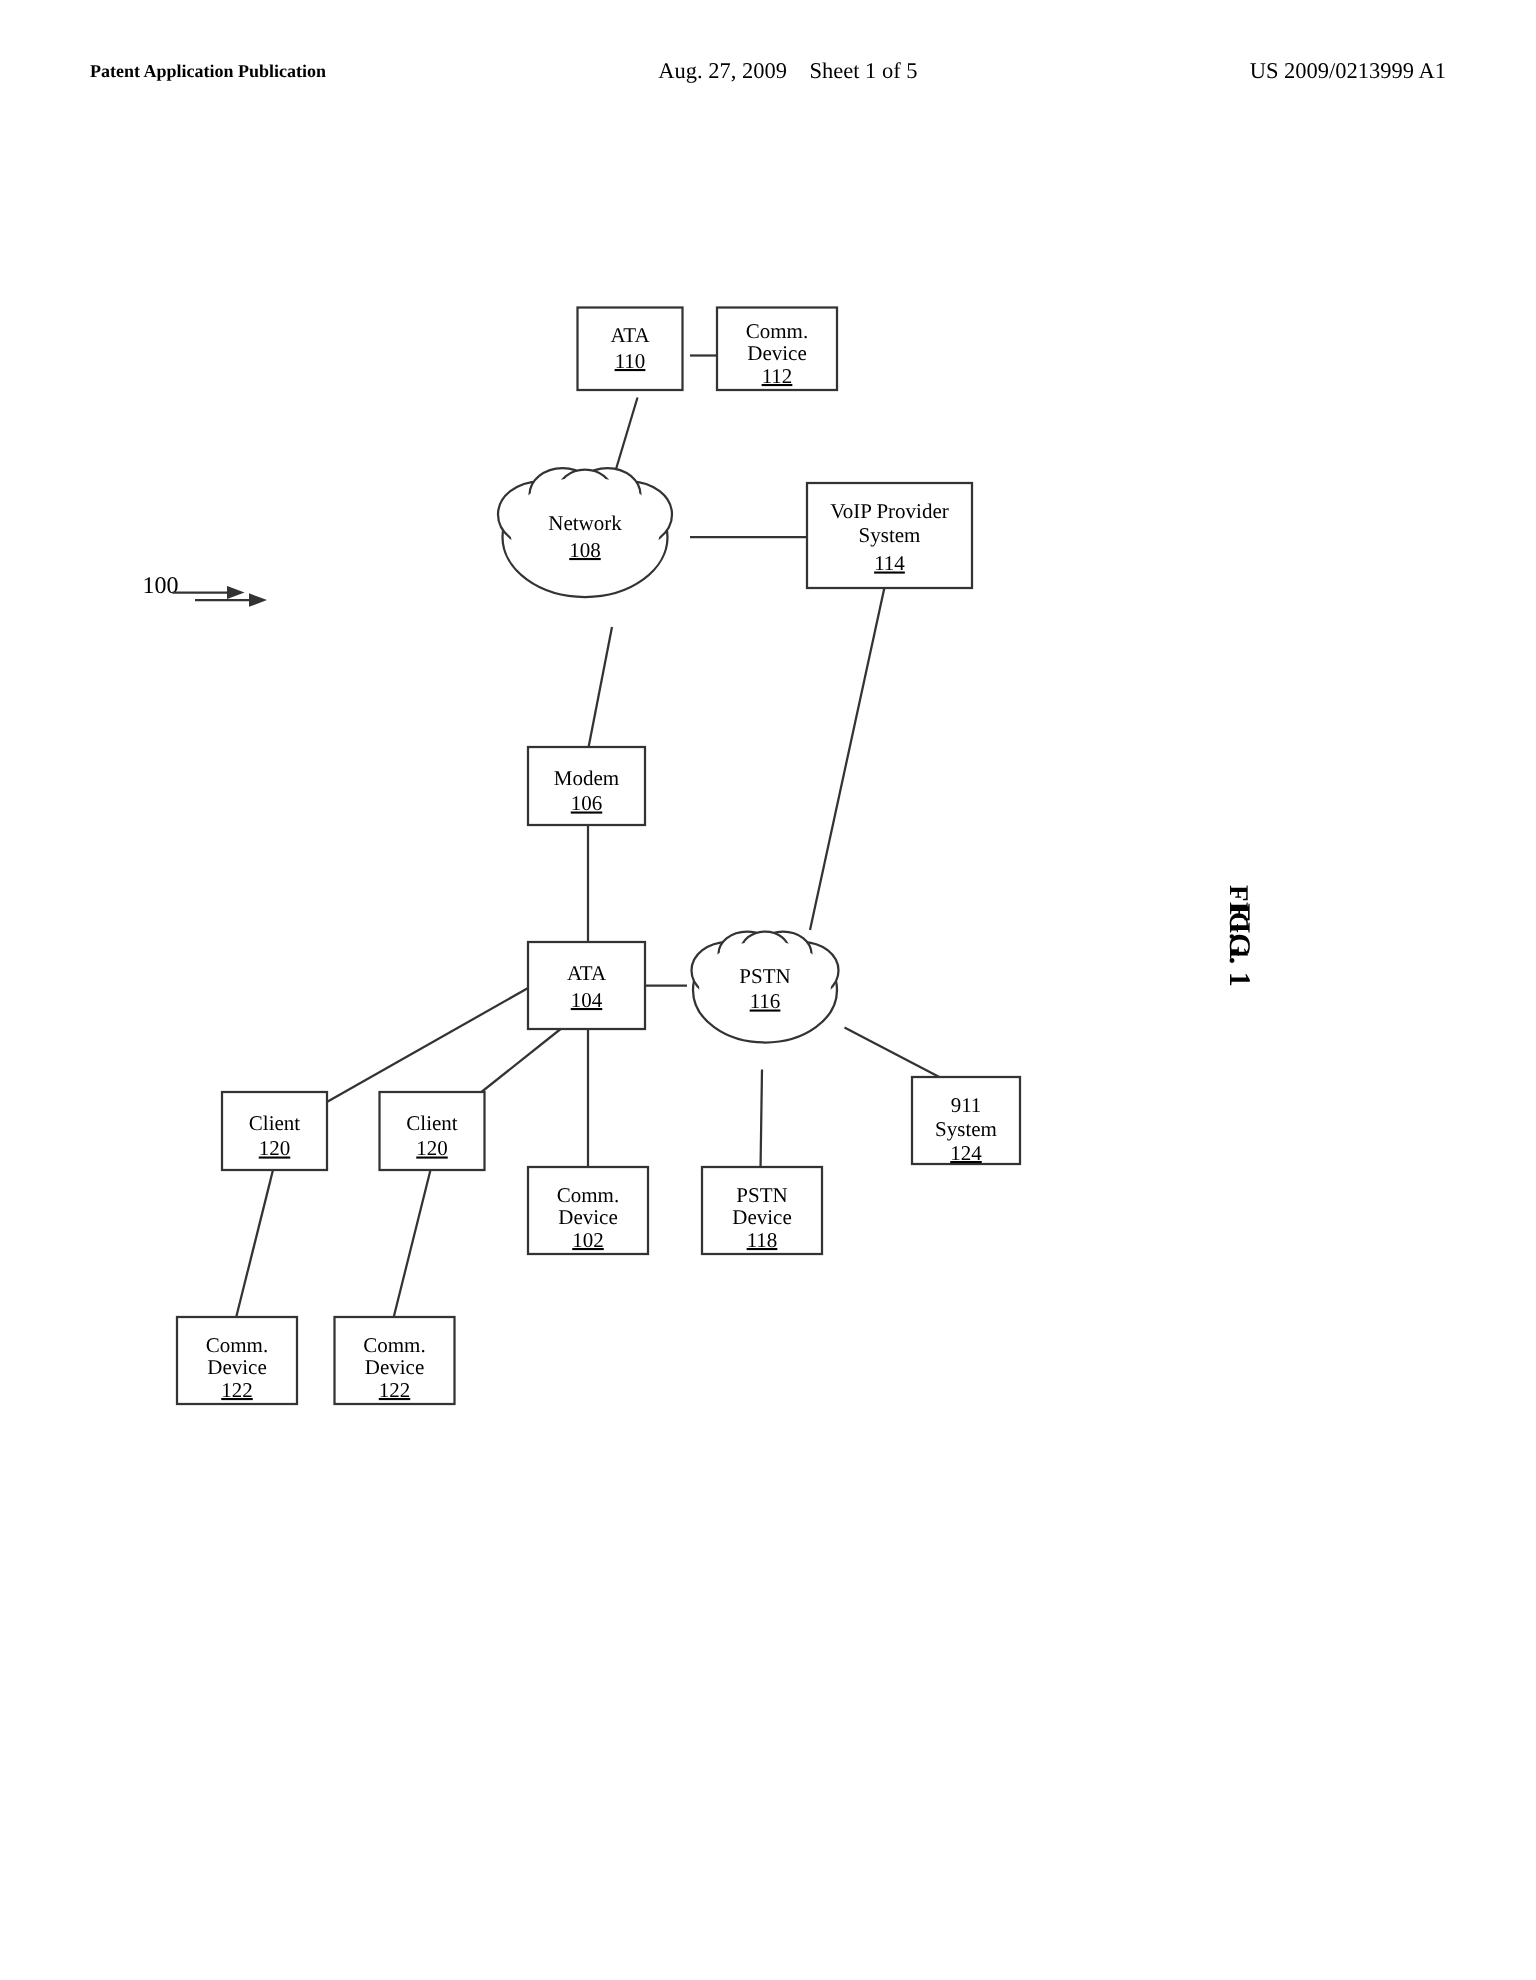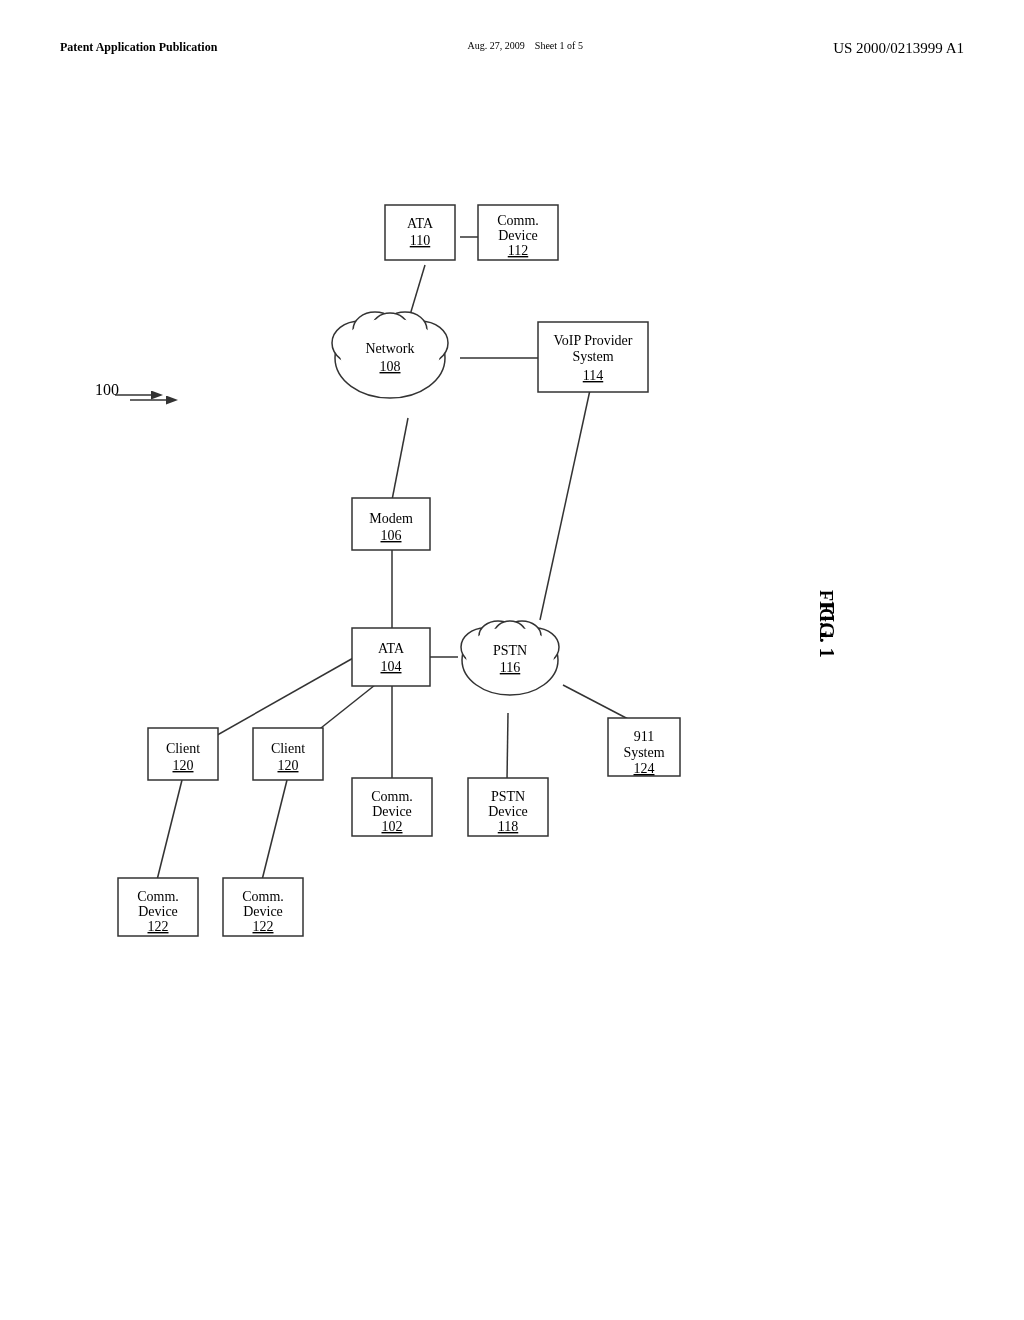--- a/index.html
+++ b/index.html
@@ -19,21 +19,21 @@
       align-items: flex-start;
       padding: 40px 60px 0 60px;
       font-size: 15px;
     }
     .header-left {
       font-weight: bold;
       font-size: 12px;
     }
     .header-center {
       text-align: center;
-      font-size: 10px;
+      font-size: 15px;
     }
     .header-right {
       font-size: 15px;
     }
 
     
     .diagram {
       position: absolute;
       top: 130px;
       left: 0;
@@ -64,21 +64,21 @@
   </style>
 </head>
 <body>
 
 <div class="header">
   <div class="header-left">Patent Application Publication</div>
   <div class="header-center">
     <span>Aug. 27, 2009</span>&nbsp;&nbsp;&nbsp;
     <span>Sheet 1 of 5</span>
   </div>
-  <div class="header-right">US 2000/0213999 A1</div>
+  <div class="header-right">US 2009/0213999 A1</div>
 </div>
 
 <div class="diagram">
   <svg viewBox="0 0 1024 1100" xmlns="http://www.w3.org/2000/svg">
 
     <line x1="425" y1="135" x2="410" y2="185" stroke="#333" stroke-width="1.5"></line>
 
     <line x1="460" y1="107" x2="480" y2="107" stroke="#333" stroke-width="1.5"></line>
 
     <line x1="460" y1="228" x2="540" y2="228" stroke="#333" stroke-width="1.5"></line>

